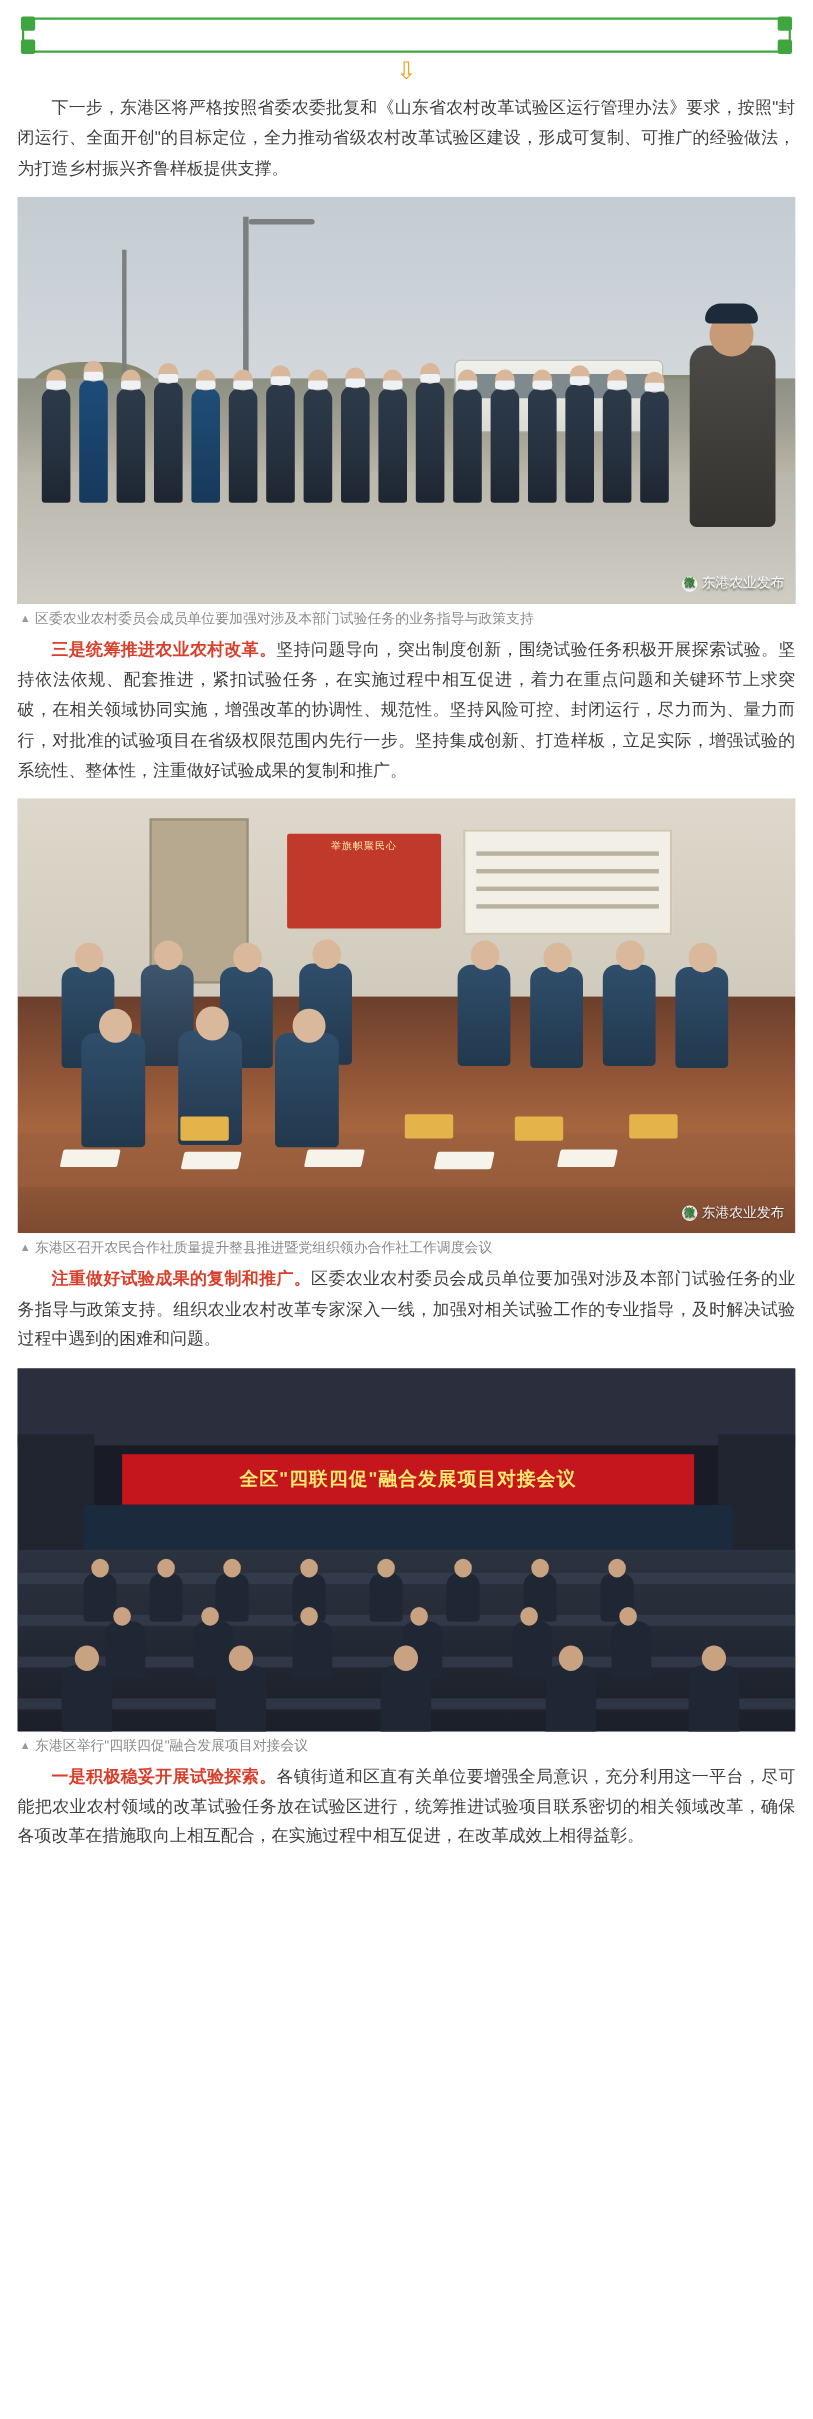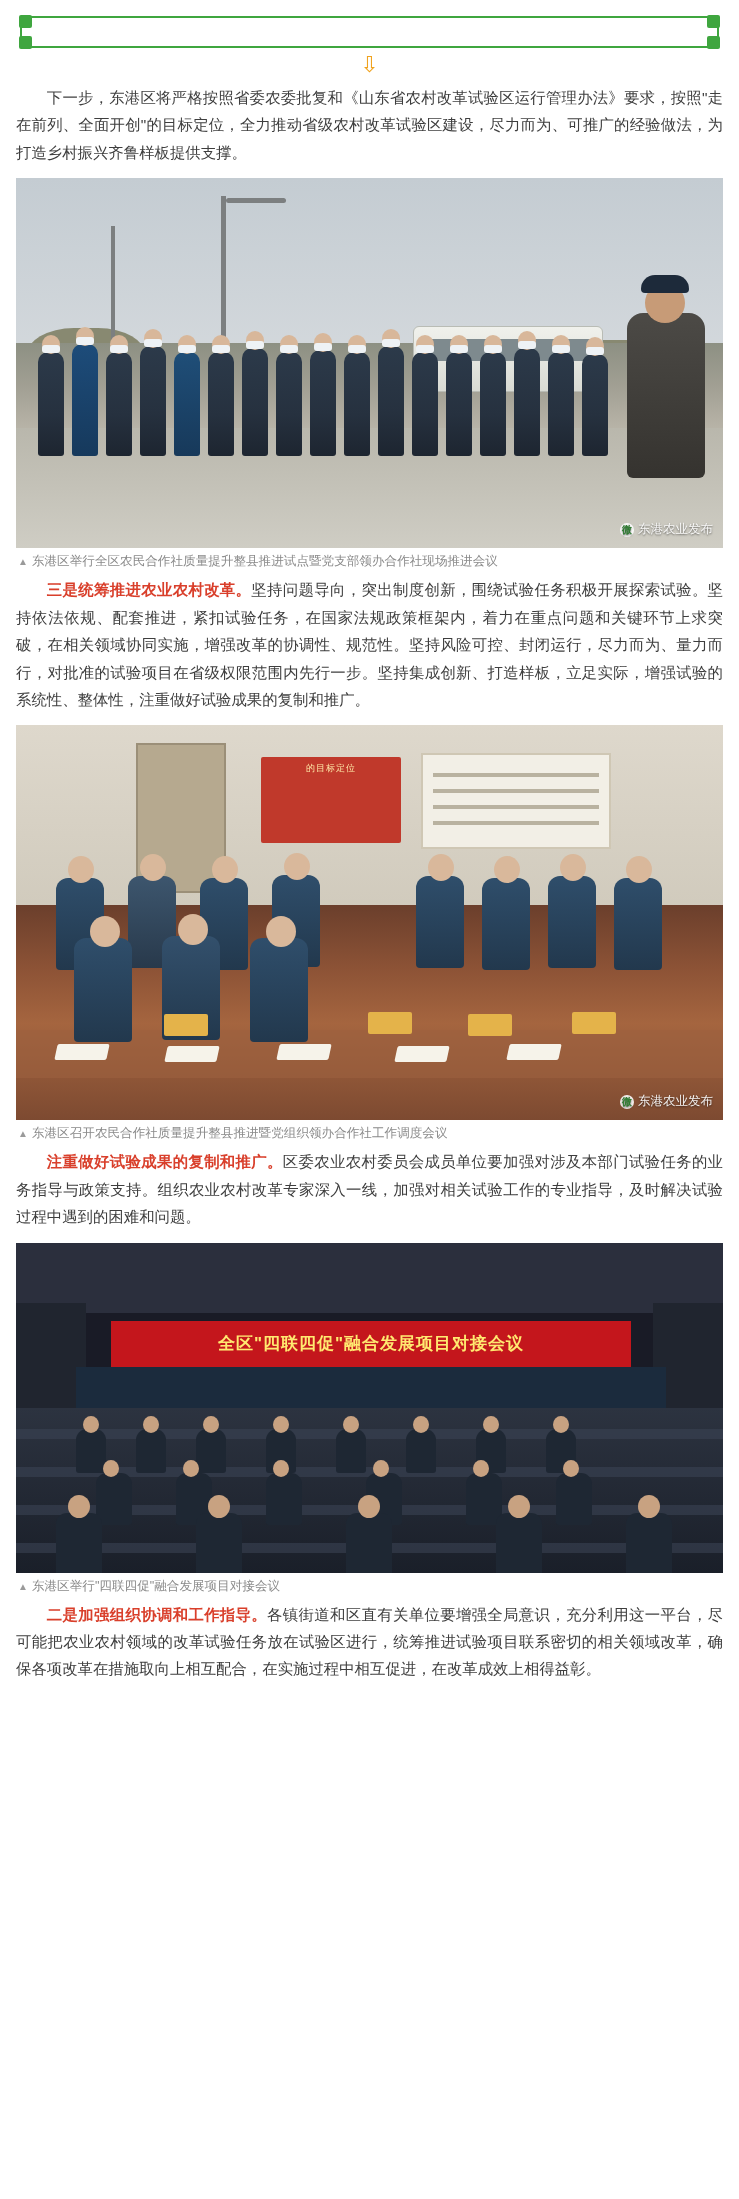--- a/index.html
+++ b/index.html
@@ -187,21 +187,21 @@
       <span class="corner tr"></span>
       <span class="corner bl"></span>
       <span class="corner br"></span>
     </div>
   </div>
 
   <div class="arrow-row">
     <span class="arrow-glyph">⇩</span>
   </div>
 
-  <p class="body">下一步，东港区将严格按照省委农委批复和《山东省农村改革试验区运行管理办法》要求，按照"走在前列、全面开创"的目标定位，全力推动省级农村改革试验区建设，尽力而为、可推广的经验做法，为打造乡村振兴齐鲁样板提供支撑。</p>
+  <p class="body">下一步，东港区将严格按照省委农委批复和《山东省农村改革试验区运行管理办法》要求，按照"封闭运行、全面开创"的目标定位，全力推动省级农村改革试验区建设，形成可复制、可推广的经验做法，为打造乡村振兴齐鲁样板提供支撑。</p>
 
   <figure>
     <div class="photo p1">
       <div class="sky"></div>
       <div class="tree" style="left:10px;width:120px;"></div>
       <div class="tree" style="left:150px;width:90px;height:54px;"></div>
       <div class="tree" style="right:30px;width:150px;height:58px;"></div>
       <div class="ground"></div>
       <div class="road"></div>
       <div class="pole" style="left:205px;top:18px;height:170px;"></div>
@@ -284,34 +284,34 @@
         <span class="head"></span>
           <span class="cap"></span>
       </div>
       <div class="wm">
         <span class="wm-badge">微</span>
         <span>东港农业发布</span>
       </div>
     </div>
     <figcaption>
       <span class="cap-tri">▲</span>
-      <span>东港区举行全区农民合作社质量提升整县推进试点暨党支部领办合作社现场推进会议</span>
+      <span>区委农业农村委员会成员单位要加强对涉及本部门试验任务的业务指导与政策支持</span>
     </figcaption>
   </figure>
 
   <p class="body">
-    <span class="lead">三是统筹推进农业农村改革。</span><span>坚持问题导向，突出制度创新，围绕试验任务积极开展探索试验。坚持依法依规、配套推进，紧扣试验任务，在国家法规政策框架内，着力在重点问题和关键环节上求突破，在相关领域协同实施，增强改革的协调性、规范性。坚持风险可控、封闭运行，尽力而为、量力而行，对批准的试验项目在省级权限范围内先行一步。坚持集成创新、打造样板，立足实际，增强试验的系统性、整体性，注重做好试验成果的复制和推广。</span>
+    <span class="lead">三是统筹推进农业农村改革。</span><span>坚持问题导向，突出制度创新，围绕试验任务积极开展探索试验。坚持依法依规、配套推进，紧扣试验任务，在实施过程中相互促进，着力在重点问题和关键环节上求突破，在相关领域协同实施，增强改革的协调性、规范性。坚持风险可控、封闭运行，尽力而为、量力而行，对批准的试验项目在省级权限范围内先行一步。坚持集成创新、打造样板，立足实际，增强试验的系统性、整体性，注重做好试验成果的复制和推广。</span>
   </p>
 
   <figure>
     <div class="photo p2">
       <div class="wall"></div>
       <div class="door"></div>
       <div class="banner">
-        <div class="b-t">的目标定位</div>
+        <div class="b-t">举旗帜聚民心</div>
       </div>
       <div class="board">
         <span class="board-l" style="top:18px;"></span>
         <span class="board-l" style="top:34px;"></span>
         <span class="board-l" style="top:50px;"></span>
         <span class="board-l" style="top:66px;"></span>
       </div>
       <div class="table"></div>
       <div class="tablecloth"></div>
 
@@ -451,16 +451,16 @@
           </div>
       </div>
     </div>
     <figcaption>
       <span class="cap-tri">▲</span>
       <span>东港区举行"四联四促"融合发展项目对接会议</span>
     </figcaption>
   </figure>
 
   <p class="body">
-    <span class="lead">二是加强组织协调和工作指导。</span><span>各镇街道和区直有关单位要增强全局意识，充分利用这一平台，尽可能把农业农村领域的改革试验任务放在试验区进行，统筹推进试验项目联系密切的相关领域改革，确保各项改革在措施取向上相互配合，在实施过程中相互促进，在改革成效上相得益彰。</span>
+    <span class="lead">一是积极稳妥开展试验探索。</span><span>各镇街道和区直有关单位要增强全局意识，充分利用这一平台，尽可能把农业农村领域的改革试验任务放在试验区进行，统筹推进试验项目联系密切的相关领域改革，确保各项改革在措施取向上相互配合，在实施过程中相互促进，在改革成效上相得益彰。</span>
   </p>
 
 </div>
 
 </body></html>

